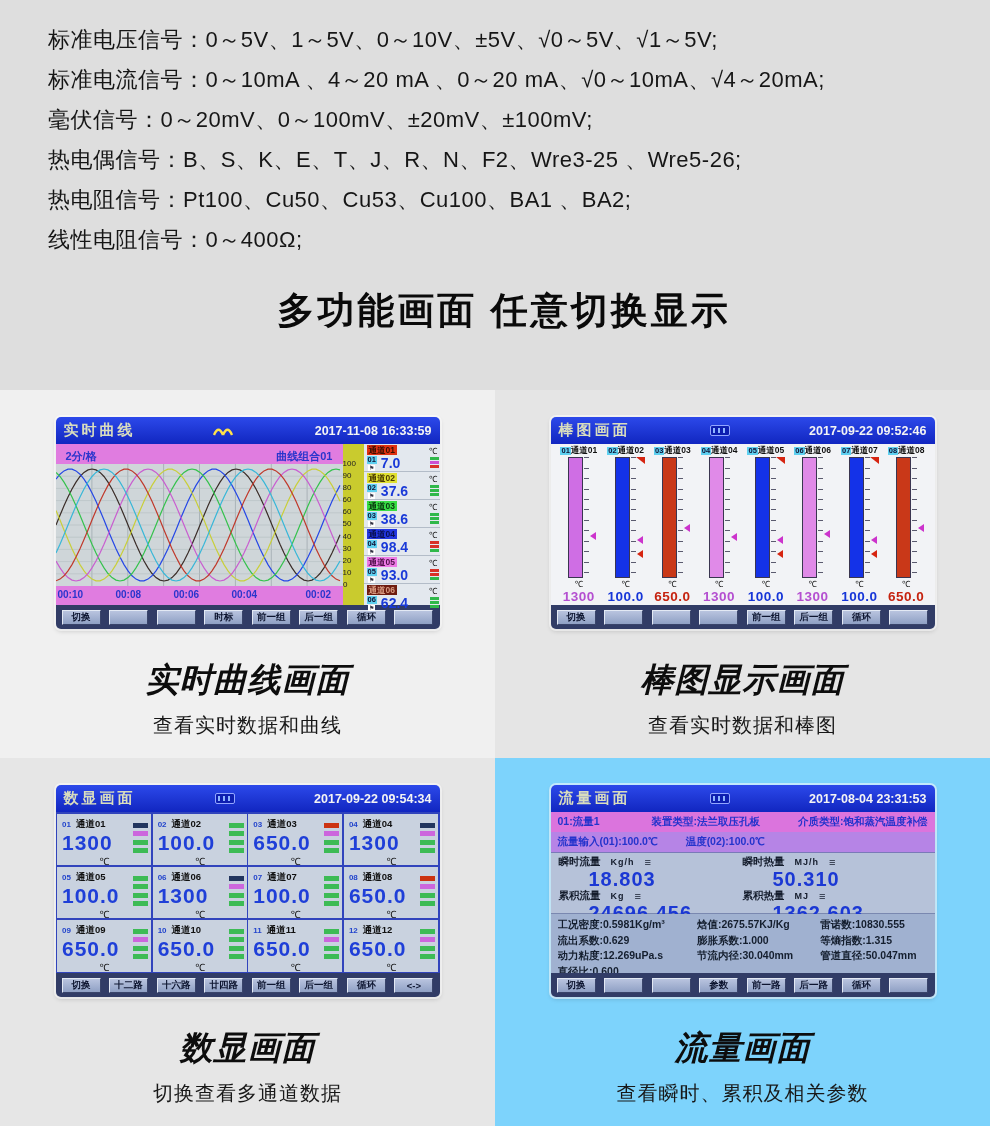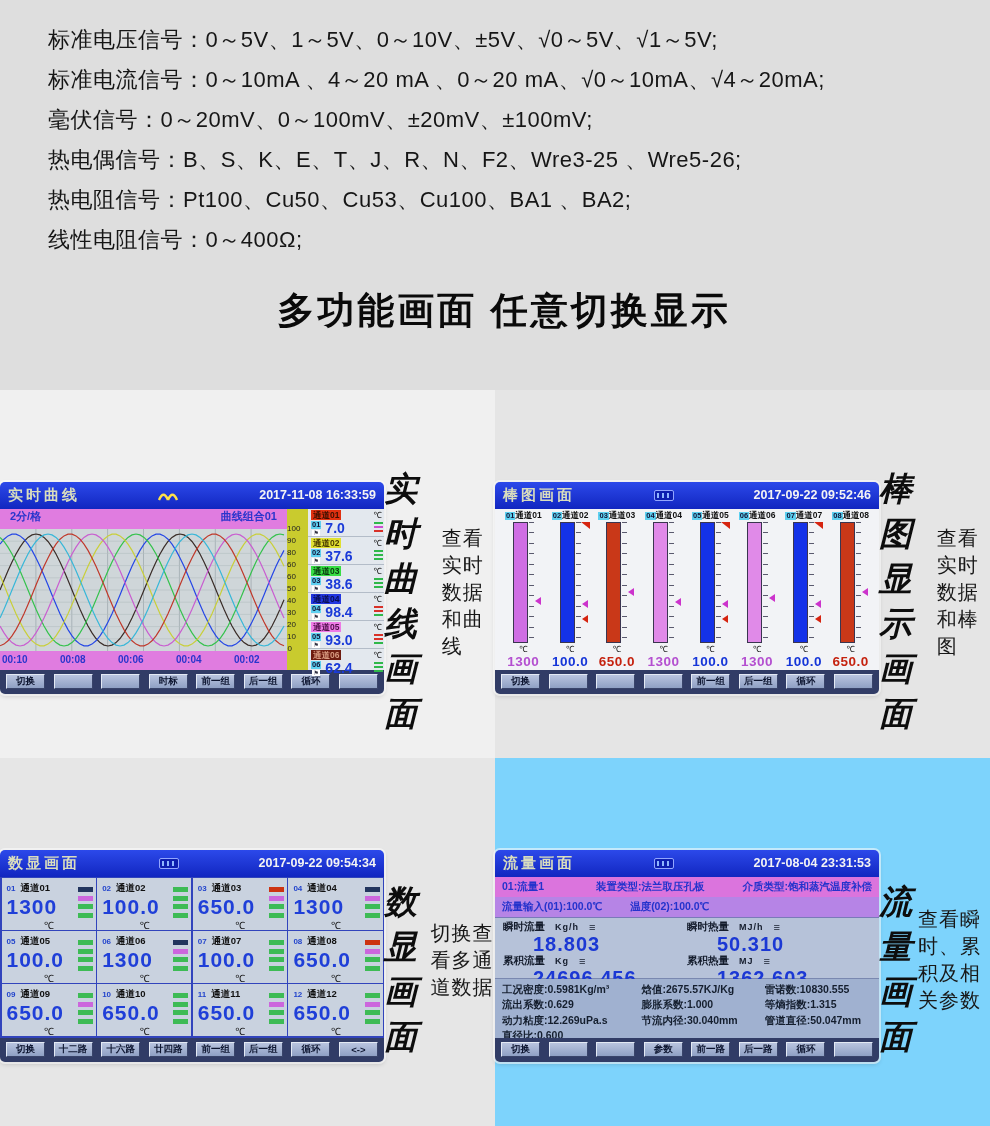--- a/index.html
+++ b/index.html
@@ -6,42 +6,42 @@
   body{width:990px;height:1126px;background:#e5e5e5;font-family:"Liberation Sans",sans-serif;overflow:hidden;}
   .page{width:990px;height:1126px;}
 
   
   .top{height:390px;background:#dedede;box-sizing:border-box;padding:20px 30px 0 48px;}
   .spec-line{font-size:22px;line-height:40px;color:#161616;letter-spacing:.5px;white-space:nowrap;}
   .section-title{font-size:37px;font-weight:bold;text-align:center;margin:26px 0 0 0;color:#0a0a0a;letter-spacing:3px;}
 
   
   .grid{display:grid;grid-template-columns:495px 495px;grid-template-rows:368px 368px;}
-  .quad{box-sizing:border-box;padding-top:27px;display:flex;flex-direction:row;align-items:center;}
+  .quad{box-sizing:border-box;padding-top:27px;display:flex;flex-direction:column;align-items:center;}
   .q-tl{background:#f0f0f0}.q-tr{background:#e5e5e5}.q-bl{background:#e6e6e6}.q-br{background:#7dd3fc}
   .cap-title{font-size:33px;font-weight:bold;color:#0d0d0d;margin-top:29px;letter-spacing:1px;font-style:italic;}
   .cap-sub{font-size:20px;color:#181818;margin-top:9px;letter-spacing:1px;}
 
   
   .screen{width:384px;height:212px;border-radius:5px;overflow:hidden;display:flex;flex-direction:column;
           box-shadow:0 0 0 2px rgba(255,255,255,.55),0 2px 5px rgba(0,0,0,.18);flex:none;background:#dfe5ec;}
   .titlebar{height:27px;background:linear-gradient(#2c49ea,#1126c0);display:flex;align-items:center;padding:0 8px;flex:none;}
   .t-title{font-size:15px;font-weight:bold;color:#d9ddbe;letter-spacing:3px;white-space:nowrap;}
   .t-mid{margin:0 auto;display:flex;align-items:center;}
   .t-date{font-size:12.5px;font-weight:bold;color:#f4f4f4;white-space:nowrap;}
   .lcd-icon{width:20px;height:11px;border:1px solid #93a6ff;background:#0d1eb0;box-sizing:border-box;
             background-image:repeating-linear-gradient(90deg,#8fb6ff 0 2px,transparent 2px 5px);background-size:14px 5px;background-position:2px 2px;background-repeat:no-repeat;border-radius:2px;}
   .btnbar{height:24px;background:#313c66;display:flex;align-items:center;justify-content:space-between;padding:0 6px;flex:none;}
   .btn{width:39px;height:15px;background:linear-gradient(#b9c4df,#8fa0c4);border:1px solid;border-color:#e3e9f4 #39446a #39446a #e3e9f4;
        font-size:9.5px;font-weight:bold;color:#0d1530;display:flex;align-items:center;justify-content:center;box-sizing:border-box;white-space:nowrap;}
 
   
   .c-body{flex:1;display:flex;min-height:0;}
   .c-chartcol{flex:1;display:flex;flex-direction:column;min-width:0;}
-  .c-substrip{height:20px;background:#e07ce0;display:flex;justify-content:space-between;align-items:flex-start;padding:0 10px;
+  .c-substrip{height:20px;background:#e07ce0;display:flex;justify-content:space-between;align-items:flex-end;padding:0 10px;
               font-size:11px;font-weight:bold;color:#2a35cc;flex:none;}
   .c-chart{flex:1;background:#cfd6d9;position:relative;}
   .c-chart svg{position:absolute;left:0;top:0;}
   .c-xstrip{height:19px;background:#e07ce0;position:relative;flex:none;}
   .c-xstrip span{position:absolute;top:3px;font-size:10px;font-weight:bold;color:#2a35cc;}
   .c-yscale{width:21px;background:#c9cb2e;display:flex;flex-direction:column;justify-content:space-between;
             padding:16px 16px 16px 0;box-sizing:border-box;flex:none;}
   .c-yscale span{font-size:8px;color:#222;text-align:right;line-height:8px;}
   .c-channels{width:76px;background:#e3e8ee;display:flex;flex-direction:column;flex:none;}
   .c-chrow{flex:1;border-bottom:1px solid #b3bcc8;padding:1px 2px 0 3px;position:relative;box-sizing:border-box;}
@@ -159,21 +159,21 @@
                   <path d="M0,97.0L4,103.9L8,109.5L12,113.6L16,116.1L20,117.0L24,116.1L28,113.6L32,109.5L36,103.9L40,97.0L44,89.0L48,80.2L52,70.7L56,61.0L60,51.3L64,41.8L68,33.0L72,25.0L76,18.1L80,12.5L84,8.4L88,5.9L92,5.0L96,5.9L100,8.4L104,12.5L108,18.1L112,25.0L116,33.0L120,41.8L124,51.3L128,61.0L132,70.7L136,80.2L140,89.0L144,97.0L148,103.9L152,109.5L156,113.6L160,116.1L164,117.0L168,116.1L172,113.6L176,109.5L180,103.9L184,97.0L188,89.0L192,80.2L196,70.7L200,61.0L204,51.3L208,41.8L212,33.0L216,25.0L220,18.1L224,12.5L228,8.4L232,5.9L236,5.0L240,5.9L244,8.4L248,12.5L252,18.1L256,25.0L260,33.0L264,41.8L268,51.3L272,61.0L276,70.7L280,80.2L284,89.0" fill="none" stroke="#c95ed0" stroke-width="1.2"></path>
                   <path d="M0,116.8L4,115.1L8,111.8L12,106.9L16,100.6L20,93.1L24,84.7L28,75.5L32,65.9L36,56.1L40,46.5L44,37.3L48,28.9L52,21.4L56,15.1L60,10.2L64,6.9L68,5.2L72,5.2L76,6.9L80,10.2L84,15.1L88,21.4L92,28.9L96,37.3L100,46.5L104,56.1L108,65.9L112,75.5L116,84.7L120,93.1L124,100.6L128,106.9L132,111.8L136,115.1L140,116.8L144,116.8L148,115.1L152,111.8L156,106.9L160,100.6L164,93.1L168,84.7L172,75.5L176,65.9L180,56.1L184,46.5L188,37.3L192,28.9L196,21.4L200,15.1L204,10.2L208,6.9L212,5.2L216,5.2L220,6.9L224,10.2L228,15.1L232,21.4L236,28.9L240,37.3L244,46.5L248,56.1L252,65.9L256,75.5L260,84.7L264,93.1L268,100.6L272,106.9L276,111.8L280,115.1L284,116.8" fill="none" stroke="#c0392b" stroke-width="1.2"></path>
                   <path d="M0,89.0L4,80.2L8,70.7L12,61.0L16,51.3L20,41.8L24,33.0L28,25.0L32,18.1L36,12.5L40,8.4L44,5.9L48,5.0L52,5.9L56,8.4L60,12.5L64,18.1L68,25.0L72,33.0L76,41.8L80,51.3L84,61.0L88,70.7L92,80.2L96,89.0L100,97.0L104,103.9L108,109.5L112,113.6L116,116.1L120,117.0L124,116.1L128,113.6L132,109.5L136,103.9L140,97.0L144,89.0L148,80.2L152,70.7L156,61.0L160,51.3L164,41.8L168,33.0L172,25.0L176,18.1L180,12.5L184,8.4L188,5.9L192,5.0L196,5.9L200,8.4L204,12.5L208,18.1L212,25.0L216,33.0L220,41.8L224,51.3L228,61.0L232,70.7L236,80.2L240,89.0L244,97.0L248,103.9L252,109.5L256,113.6L260,116.1L264,117.0L268,116.1L272,113.6L276,109.5L280,103.9L284,97.0" fill="none" stroke="#38b7d8" stroke-width="1.2"></path>
                 </svg>
               </div>
             <div class="c-xstrip" id="curve-xticks">
                 <span style="left: 2px;">00:10</span>
                 <span style="left: 60px;">00:08</span>
                 <span style="left: 118px;">00:06</span>
                 <span style="left: 176px;">00:04</span>
-                <span style="left: 234px;">00:02</span>
+                <span style="left: 250px;">00:02</span>
               </div>
           </div>
           <div class="c-yscale" id="curve-yscale">
               <span>100</span>
               <span>90</span>
               <span>80</span>
               <span>60</span>
               <span>60</span>
               <span>50</span>
               <span>40</span>

